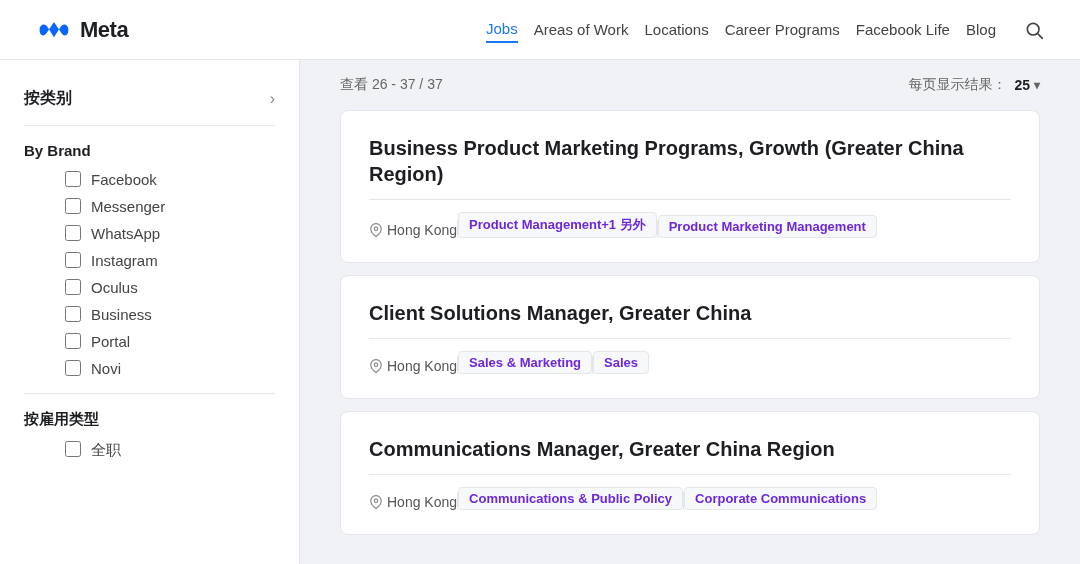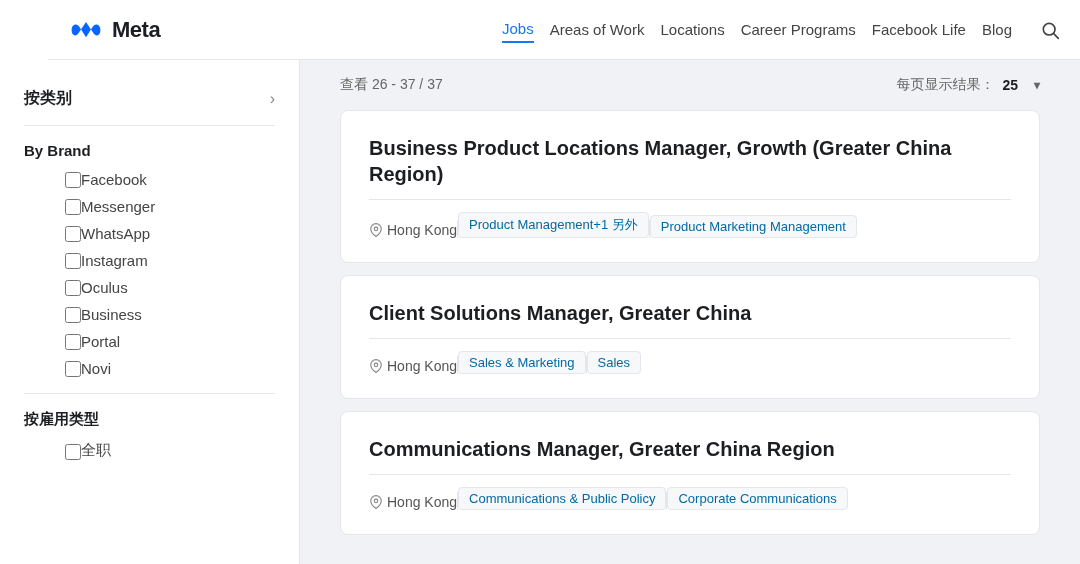--- a/index.html
+++ b/index.html
@@ -2,28 +2,27 @@
 <html><head>
   <meta charset="utf-8">
   <style>
     * { margin: 0; padding: 0; box-sizing: border-box; }
     body { font-family: -apple-system, BlinkMacSystemFont, 'Segoe UI', Helvetica, Arial, sans-serif; background: #fff; color: #1c1e21; font-size: 15px; }
 
     
     .header {
       display: flex;
       align-items: center;
-      padding: 0 20px;
+      padding: 0 36px;
       height: 60px;
       border-bottom: 1px solid #e4e6eb;
       background: #fff;
       position: sticky;
       top: 0;
       z-index: 100;
-      margin-left: 48px;
     }
     .logo-area {
       display: flex;
       align-items: center;
       gap: 8px;
       margin-right: auto;
     }
     .logo-icon {
       width: 36px;
       height: 22px;
@@ -90,21 +89,22 @@
     }
     .filter-group-title {
       font-size: 15px;
       font-weight: 600;
       color: #1c1e21;
       margin-bottom: 12px;
       margin-top: 8px;
     }
     .checkbox-item {
       display: flex;
-      align-items: flex-end;
+      align-items: flex-start;
+      gap: 10px;
       margin-bottom: 10px;
       cursor: pointer;
       padding-left: 41px;
     }
     .checkbox-item input[type="checkbox"] {
       width: 16px;
       height: 16px;
       cursor: pointer;
       accent-color: #1877f2;
     }
@@ -137,21 +137,21 @@
     .per-page {
       display: flex;
       align-items: center;
       gap: 8px;
       font-size: 14px;
       color: #666;
     }
     .per-page-select {
       display: flex;
       align-items: center;
-      gap: 16px;
+      gap: 4px;
       font-size: 14px;
       font-weight: 600;
       color: #1c1e21;
       cursor: pointer;
     }
     .chevron-down {
       font-size: 12px;
       color: #666;
     }
 
@@ -184,25 +184,26 @@
     }
     .job-location {
       display: flex;
       align-items: center;
       gap: 4px;
       font-size: 14px;
       color: #555;
     }
     .job-tag {
       font-size: 13px;
-      color: #0369a1;
+      color: #6d28d9;
       border: 1px solid #e4e6eb;
       border-radius: 4px;
       padding: 3px 10px;
       background: #f7f8fa;
+      font-weight: bold;
     }
     .meta-separator {
       width: 1px;
       height: 18px;
       background: #e4e6eb;
     }
   </style>
 </head>
 <body>
 
@@ -292,21 +293,21 @@
       <div class="per-page">
         <span>每页显示结果：</span>
         <div class="per-page-select">
           <span>25</span>
           <span class="chevron-down">▾</span>
         </div>
       </div>
     </div>
 
     <div class="job-card">
-      <div class="job-title">Business Product Locations Manager, Growth (Greater China Region)</div>
+      <div class="job-title">Business Product Marketing Programs, Growth (Greater China Region)</div>
       <hr class="job-divider">
       <div class="job-meta">
         <div class="job-location">
           <svg width="14" height="14" viewBox="0 0 24 24" fill="none" stroke="#888" stroke-width="2" stroke-linecap="round" stroke-linejoin="round">
             <path d="M21 10c0 7-9 13-9 13S3 17 3 10a9 9 0 0 1 18 0z"></path>
             <circle cx="12" cy="10" r="3"></circle>
           </svg>
           <span>Hong Kong</span>
         </div>
         <div class="meta-separator"></div>

